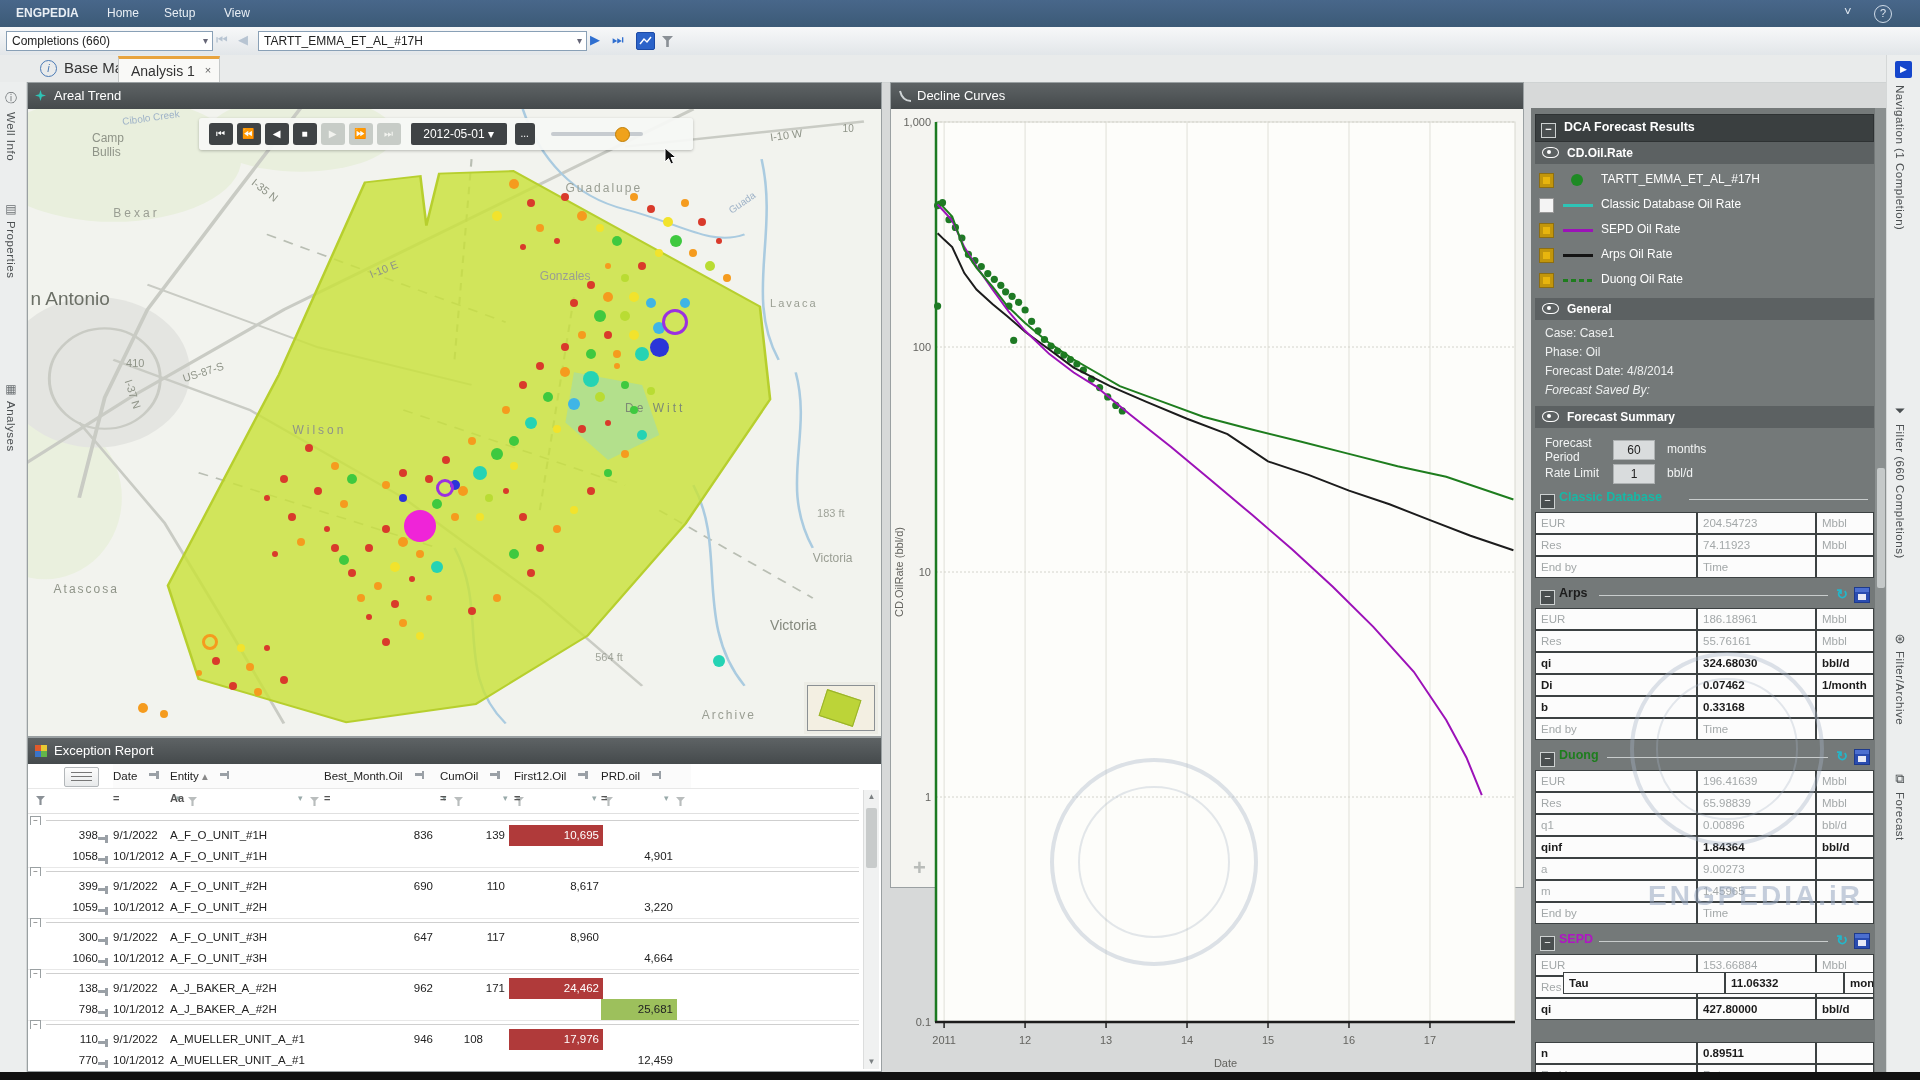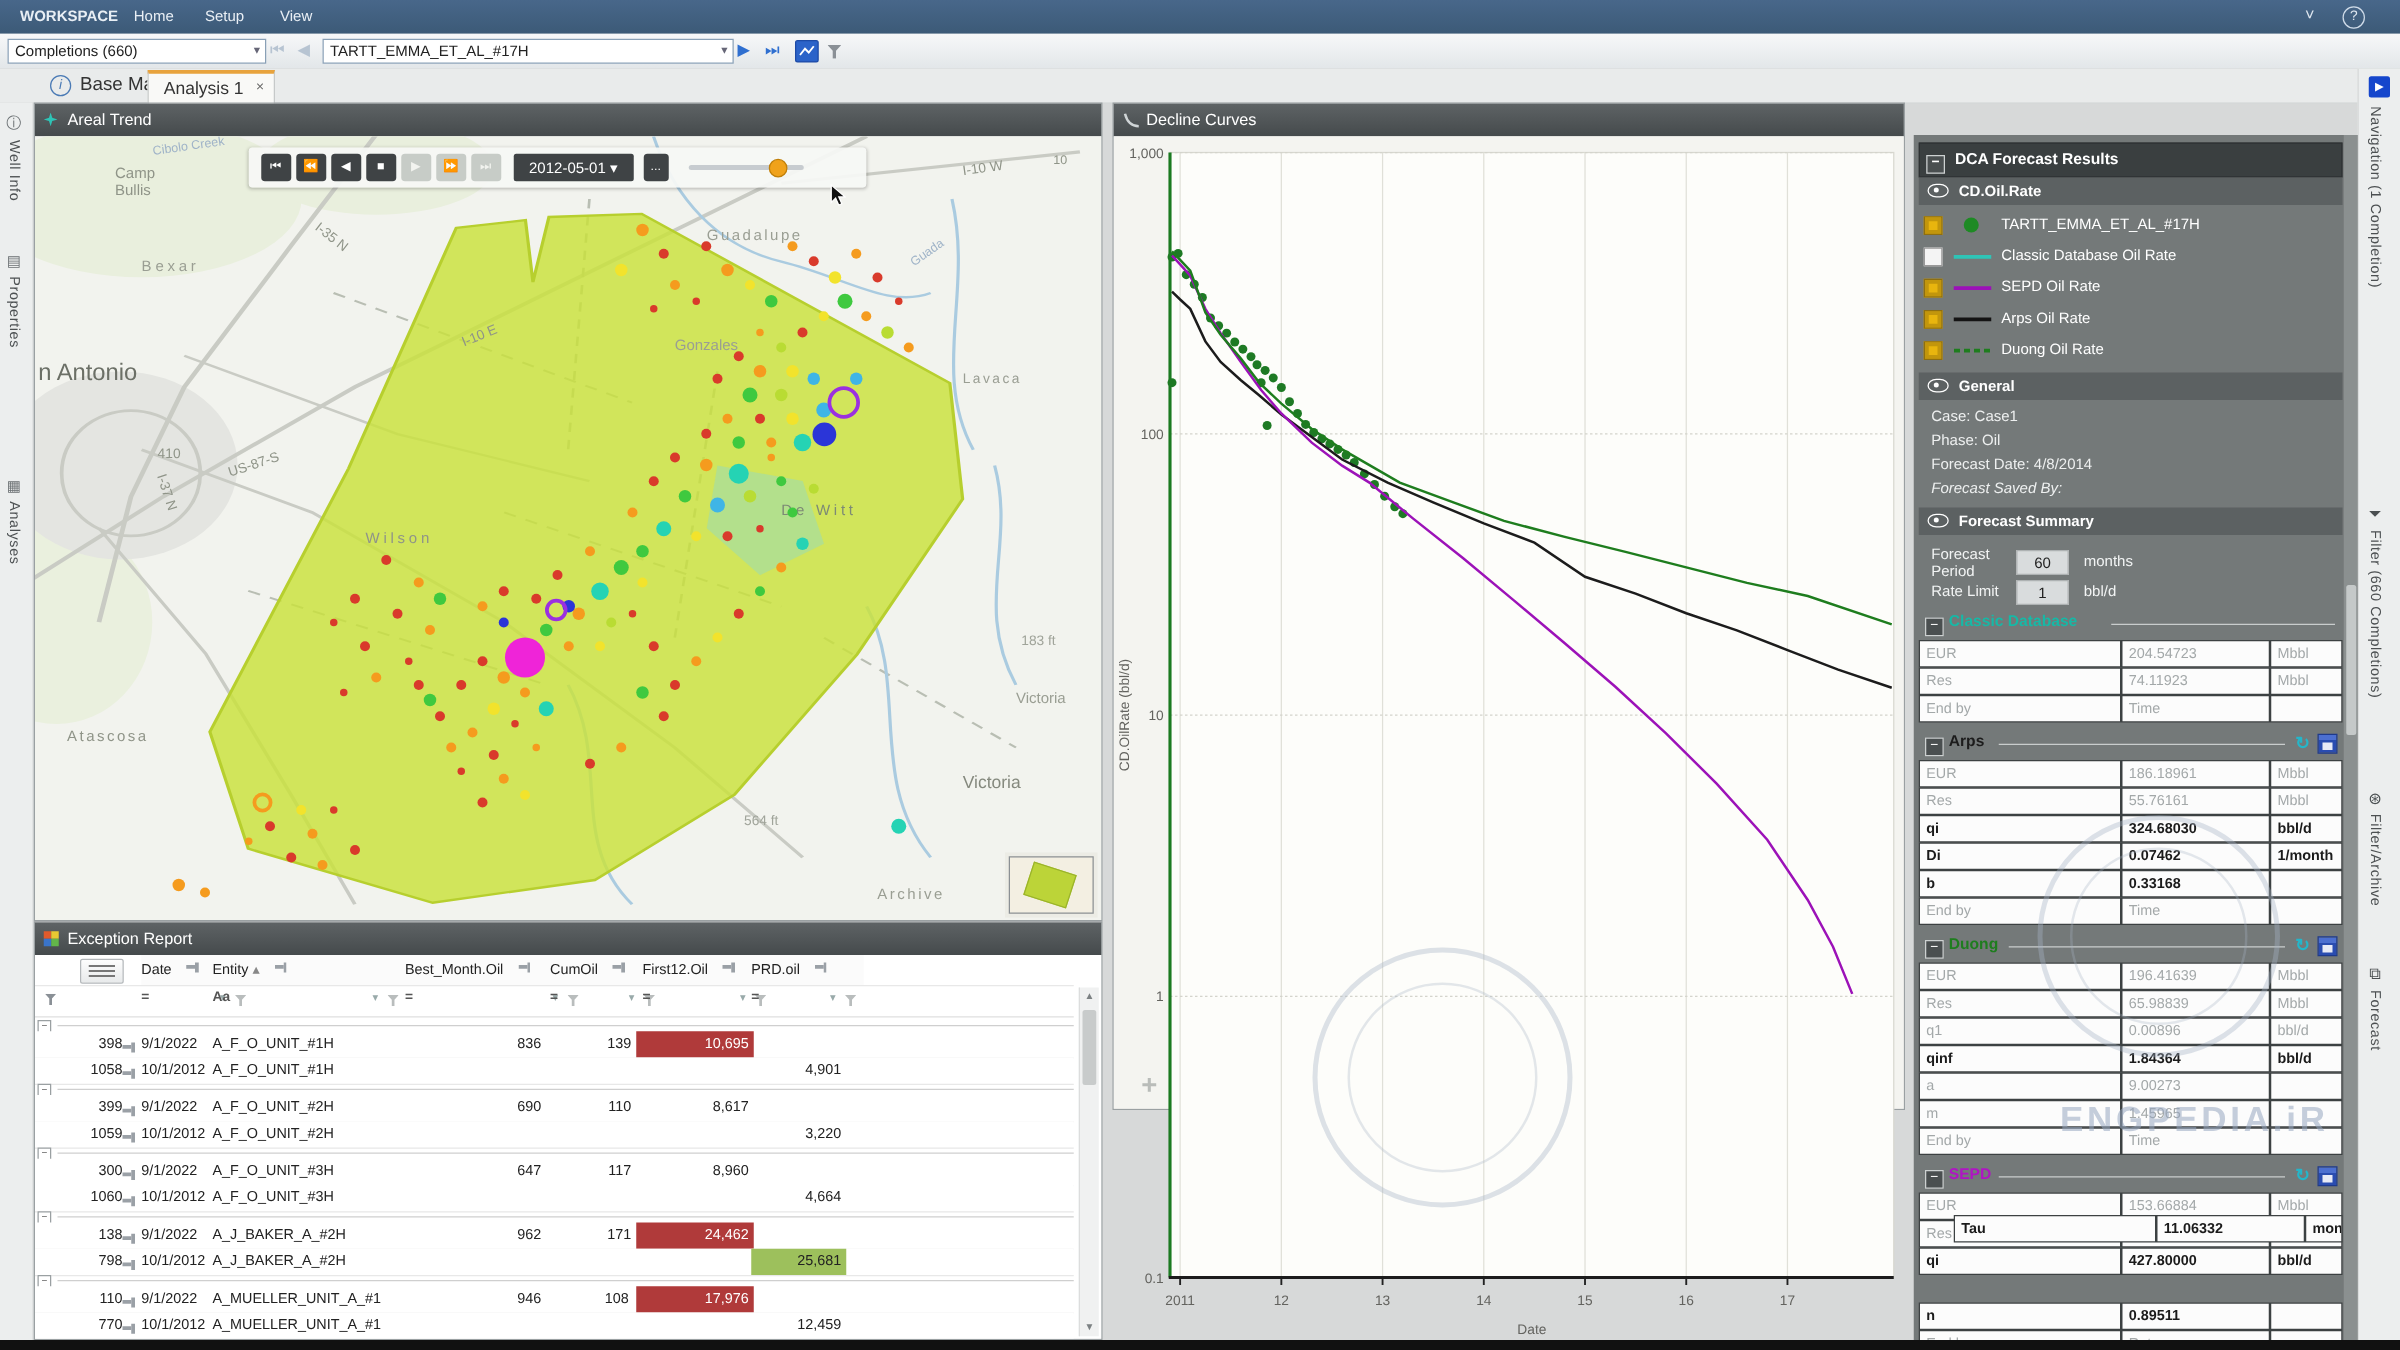--- a/index.html
+++ b/index.html
@@ -96,21 +96,21 @@
   .wm-circle:before{content:"";position:absolute;left:12%;top:12%;right:12%;bottom:12%;border:2px solid rgba(165,178,196,.3);border-radius:50%;}
   #wm-text{position:absolute;font-size:28px;font-weight:bold;letter-spacing:3px;color:rgba(150,166,192,.55);}
   #bottombar{position:absolute;left:0;top:1072px;width:1920px;height:8px;background:#111;}
 </style>
 </head>
 <body>
 
 <div id="app">
 
   <div class="abs" id="menubar">
-    <div class="menu-item" style="left:16px;font-weight:bold">WORKSPACE</div>
+    <div class="menu-item" style="left:16px;font-weight:bold">ENGPEDIA</div>
     <div class="menu-item" style="left:107px">Home</div>
     <div class="menu-item" style="left:164px">Setup</div>
     <div class="menu-item" style="left:224px">View</div>
     <div id="winbtns">
       <span style="left:1844px">˅</span>
       <span style="left:1874px;width:16px;height:16px;border:1.5px solid #cfdbe8;border-radius:50%;text-align:center;font-size:11px;line-height:15px;top:5px">?</span>
     </div>
   </div>
 
   <div class="abs" id="toolbar">
@@ -527,21 +527,21 @@
           <div class="gsep" style="top: 204px;">
             <div class="box">−</div>
             <div class="line"></div>
           </div>
           <div class="ex-row" style="top: 213px;">
             <div class="ex-cell num" style="left: 18px; width: 52px; padding-right: 4px;">110</div>
             <div class="ex-cell " style="left: 70px; width: 14px; padding-top: 5px;"><span class="pin"></span></div>
             <div class="ex-cell " style="left: 85px; width: 55px;">9/1/2022</div>
             <div class="ex-cell " style="left: 142px; width: 145px;">A_MUELLER_UNIT_A_#1</div>
             <div class="ex-cell num" style="left: 292px; width: 113px; padding-right: 4px;">946</div>
-            <div class="ex-cell num" style="left: 407px; width: 68px; padding-right: 4px; text-align: right;">108</div>
+            <div class="ex-cell num" style="left: 387px; width: 68px; padding-right: 4px; text-align: right;">108</div>
             <div class="ex-cell num hl-red" style="left: 481px; width: 90px; padding-right: 4px;">17,976</div>
             <div class="ex-cell num" style="left: 573px; width: 72px; padding-right: 4px;"></div>
           </div>
           <div class="ex-row" style="top: 234px;">
             <div class="ex-cell num" style="left: 18px; width: 52px; padding-right: 4px;">770</div>
             <div class="ex-cell " style="left: 70px; width: 14px; padding-top: 5px;"><span class="pin"></span></div>
             <div class="ex-cell " style="left: 85px; width: 55px;">10/1/2012</div>
             <div class="ex-cell " style="left: 142px; width: 145px;">A_MUELLER_UNIT_A_#1</div>
             <div class="ex-cell num" style="left: 292px; width: 113px; padding-right: 4px;"></div>
             <div class="ex-cell num" style="left: 409px; width: 68px; padding-right: 4px;"></div>

